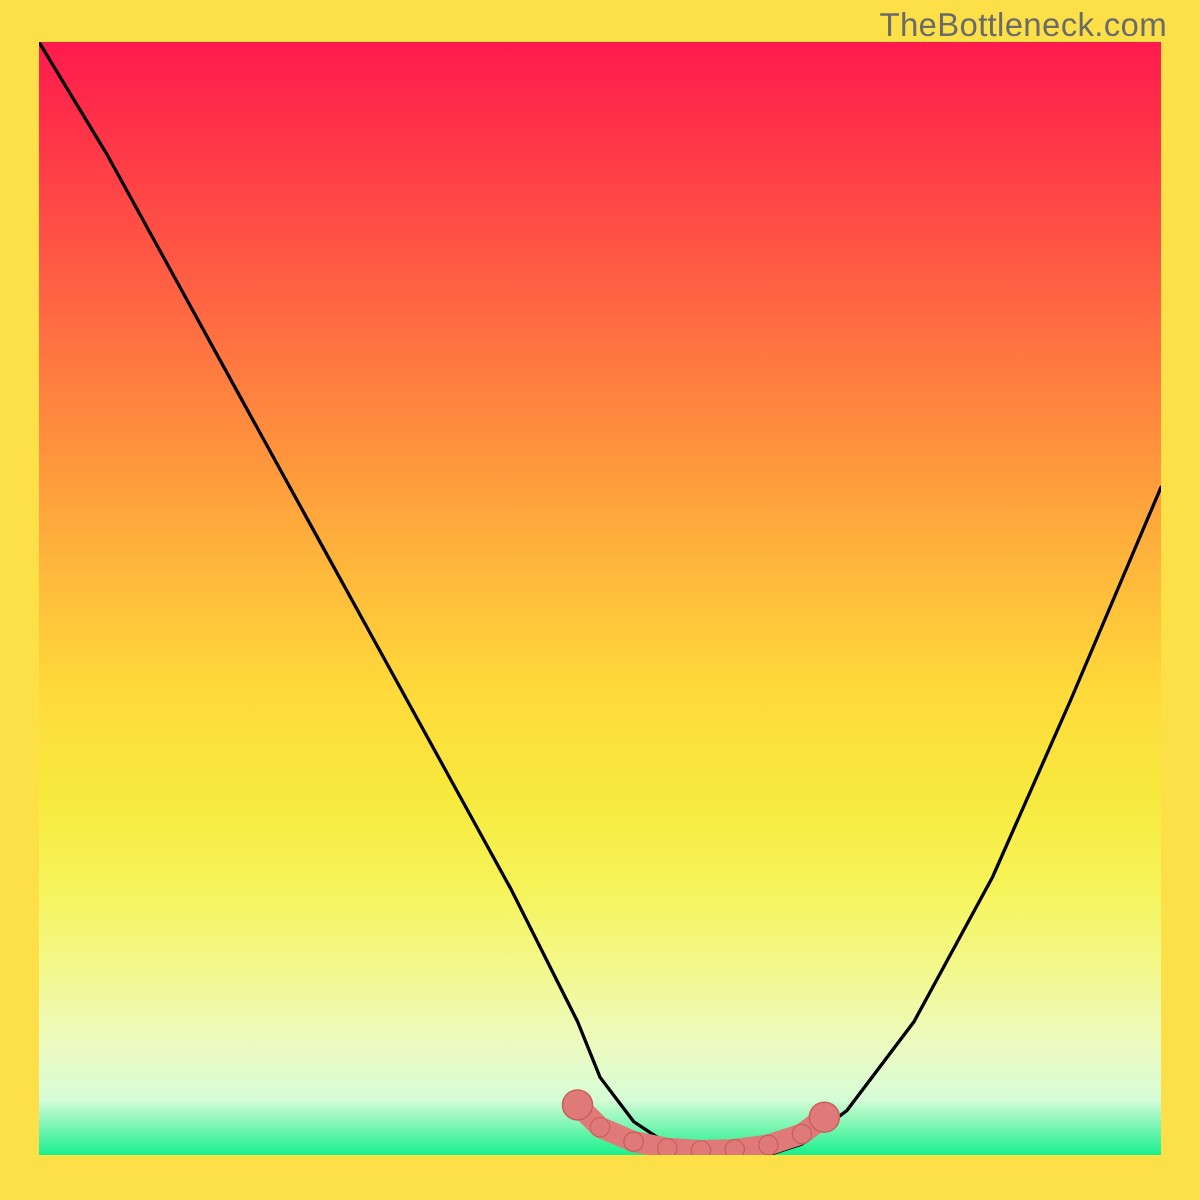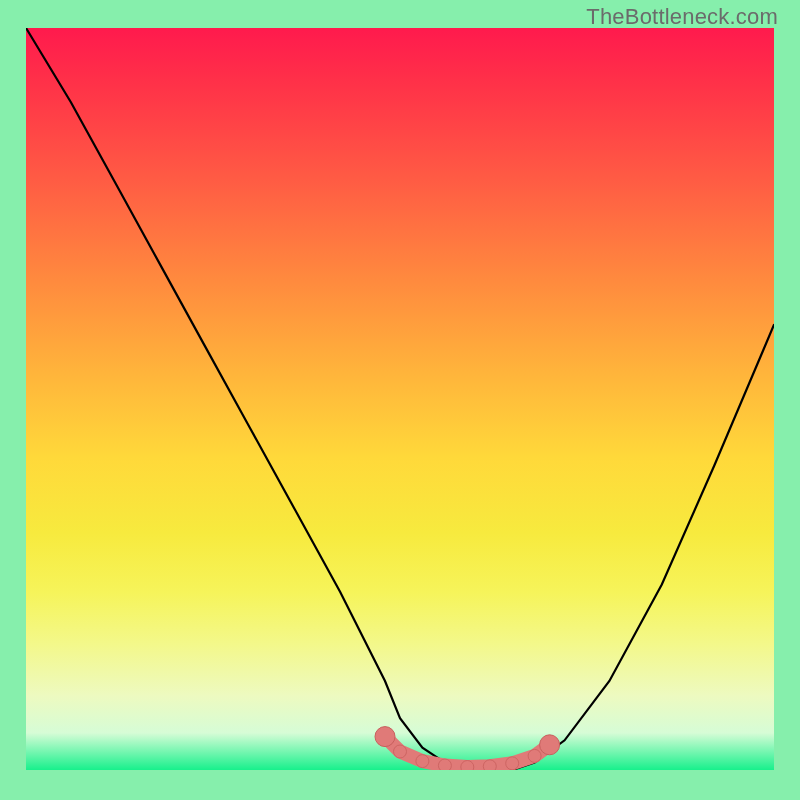--- a/index.html
+++ b/index.html
@@ -10,21 +10,21 @@
     background: #000;
     overflow: hidden;
     font-family: Arial, Helvetica, sans-serif;
   }
   .frame {
     position: absolute;
     top: 0;
     left: 0;
     width: 800px;
     height: 800px;
-    background: #86efac;
+    background: #fde047;
   }
   .plot {
     position: absolute;
     top: 28px;
     left: 26px;
     width: 748px;
     height: 742px;
     background: linear-gradient(to bottom,
       #ff1a4d 0%,
       #ff3348 8%,

